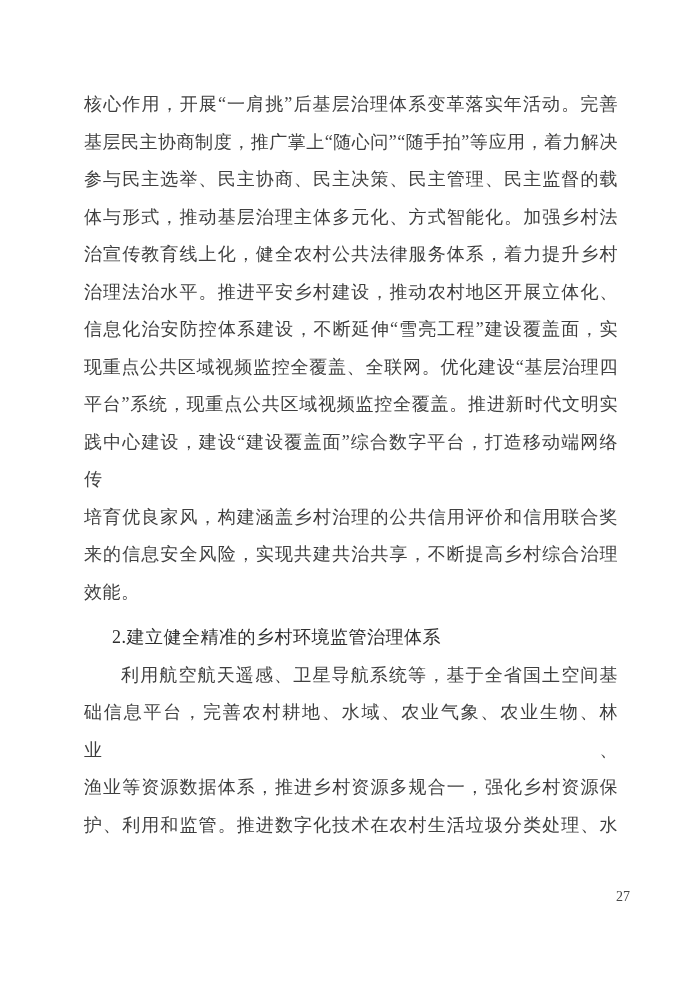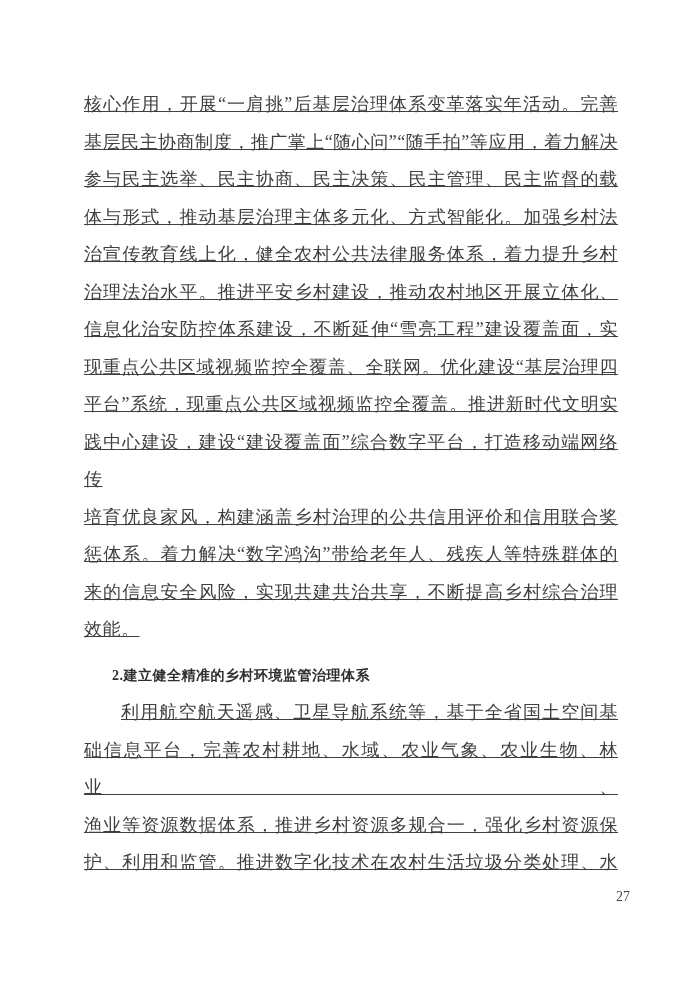--- a/index.html
+++ b/index.html
@@ -22,36 +22,35 @@
     top: 86px;
     width: 534px;
   }
   .line {
     margin: 0;
     padding: 0;
     font-size: 18px;
     line-height: 37.5px;
     white-space: normal;
     letter-spacing: 0.5px;
-    text-decoration: underline;
   }
   .just {
     text-align: justify;
     text-align-last: justify;
     text-justify: inter-character;
   }
   .indent2 {
     text-indent: 37px;
   }
   .heading {
     margin: 8px 0 0 0;
     padding: 0 0 0 28px;
-    font-size: 14px;
+    font-size: 18px;
     line-height: 37.5px;
-    font-weight: bold;
+    font-weight: normal;
     color: #2f2f2f;
     letter-spacing: 0.5px;
   }
   .page-number {
     position: absolute;
     top: 886px;
     right: 70px;
     font-size: 14px;
     line-height: 22px;
     color: #474747;
@@ -67,21 +66,20 @@
     <p class="line just">基层民主协商制度，推广掌上“随心问”“随手拍”等应用，着力解决</p>
     <p class="line just">参与民主选举、民主协商、民主决策、民主管理、民主监督的载</p>
     <p class="line just">体与形式，推动基层治理主体多元化、方式智能化。加强乡村法</p>
     <p class="line just">治宣传教育线上化，健全农村公共法律服务体系，着力提升乡村</p>
     <p class="line just">治理法治水平。推进平安乡村建设，推动农村地区开展立体化、</p>
     <p class="line just">信息化治安防控体系建设，不断延伸“雪亮工程”建设覆盖面，实</p>
     <p class="line just">现重点公共区域视频监控全覆盖、全联网。优化建设“基层治理四</p>
     <p class="line just">平台”系统，现重点公共区域视频监控全覆盖。推进新时代文明实</p>
     <p class="line just">践中心建设，建设“建设覆盖面”综合数字平台，打造移动端网络传</p>
     <p class="line just">培育优良家风，构建涵盖乡村治理的公共信用评价和信用联合奖</p>
-    <p class="line just">惩体系。着力解决“数字鸿沟”带给老年人、残疾人等特殊群体的</p>
     <p class="line just">来的信息安全风险，实现共建共治共享，不断提高乡村综合治理</p>
     <p class="line">效能。</p>
 
     <h2 class="heading">2.建立健全精准的乡村环境监管治理体系</h2>
 
     <p class="line just indent2">利用航空航天遥感、卫星导航系统等，基于全省国土空间基</p>
     <p class="line just">础信息平台，完善农村耕地、水域、农业气象、农业生物、林业、</p>
     <p class="line just">渔业等资源数据体系，推进乡村资源多规合一，强化乡村资源保</p>
     <p class="line just">护、利用和监管。推进数字化技术在农村生活垃圾分类处理、水</p>
   </div>

